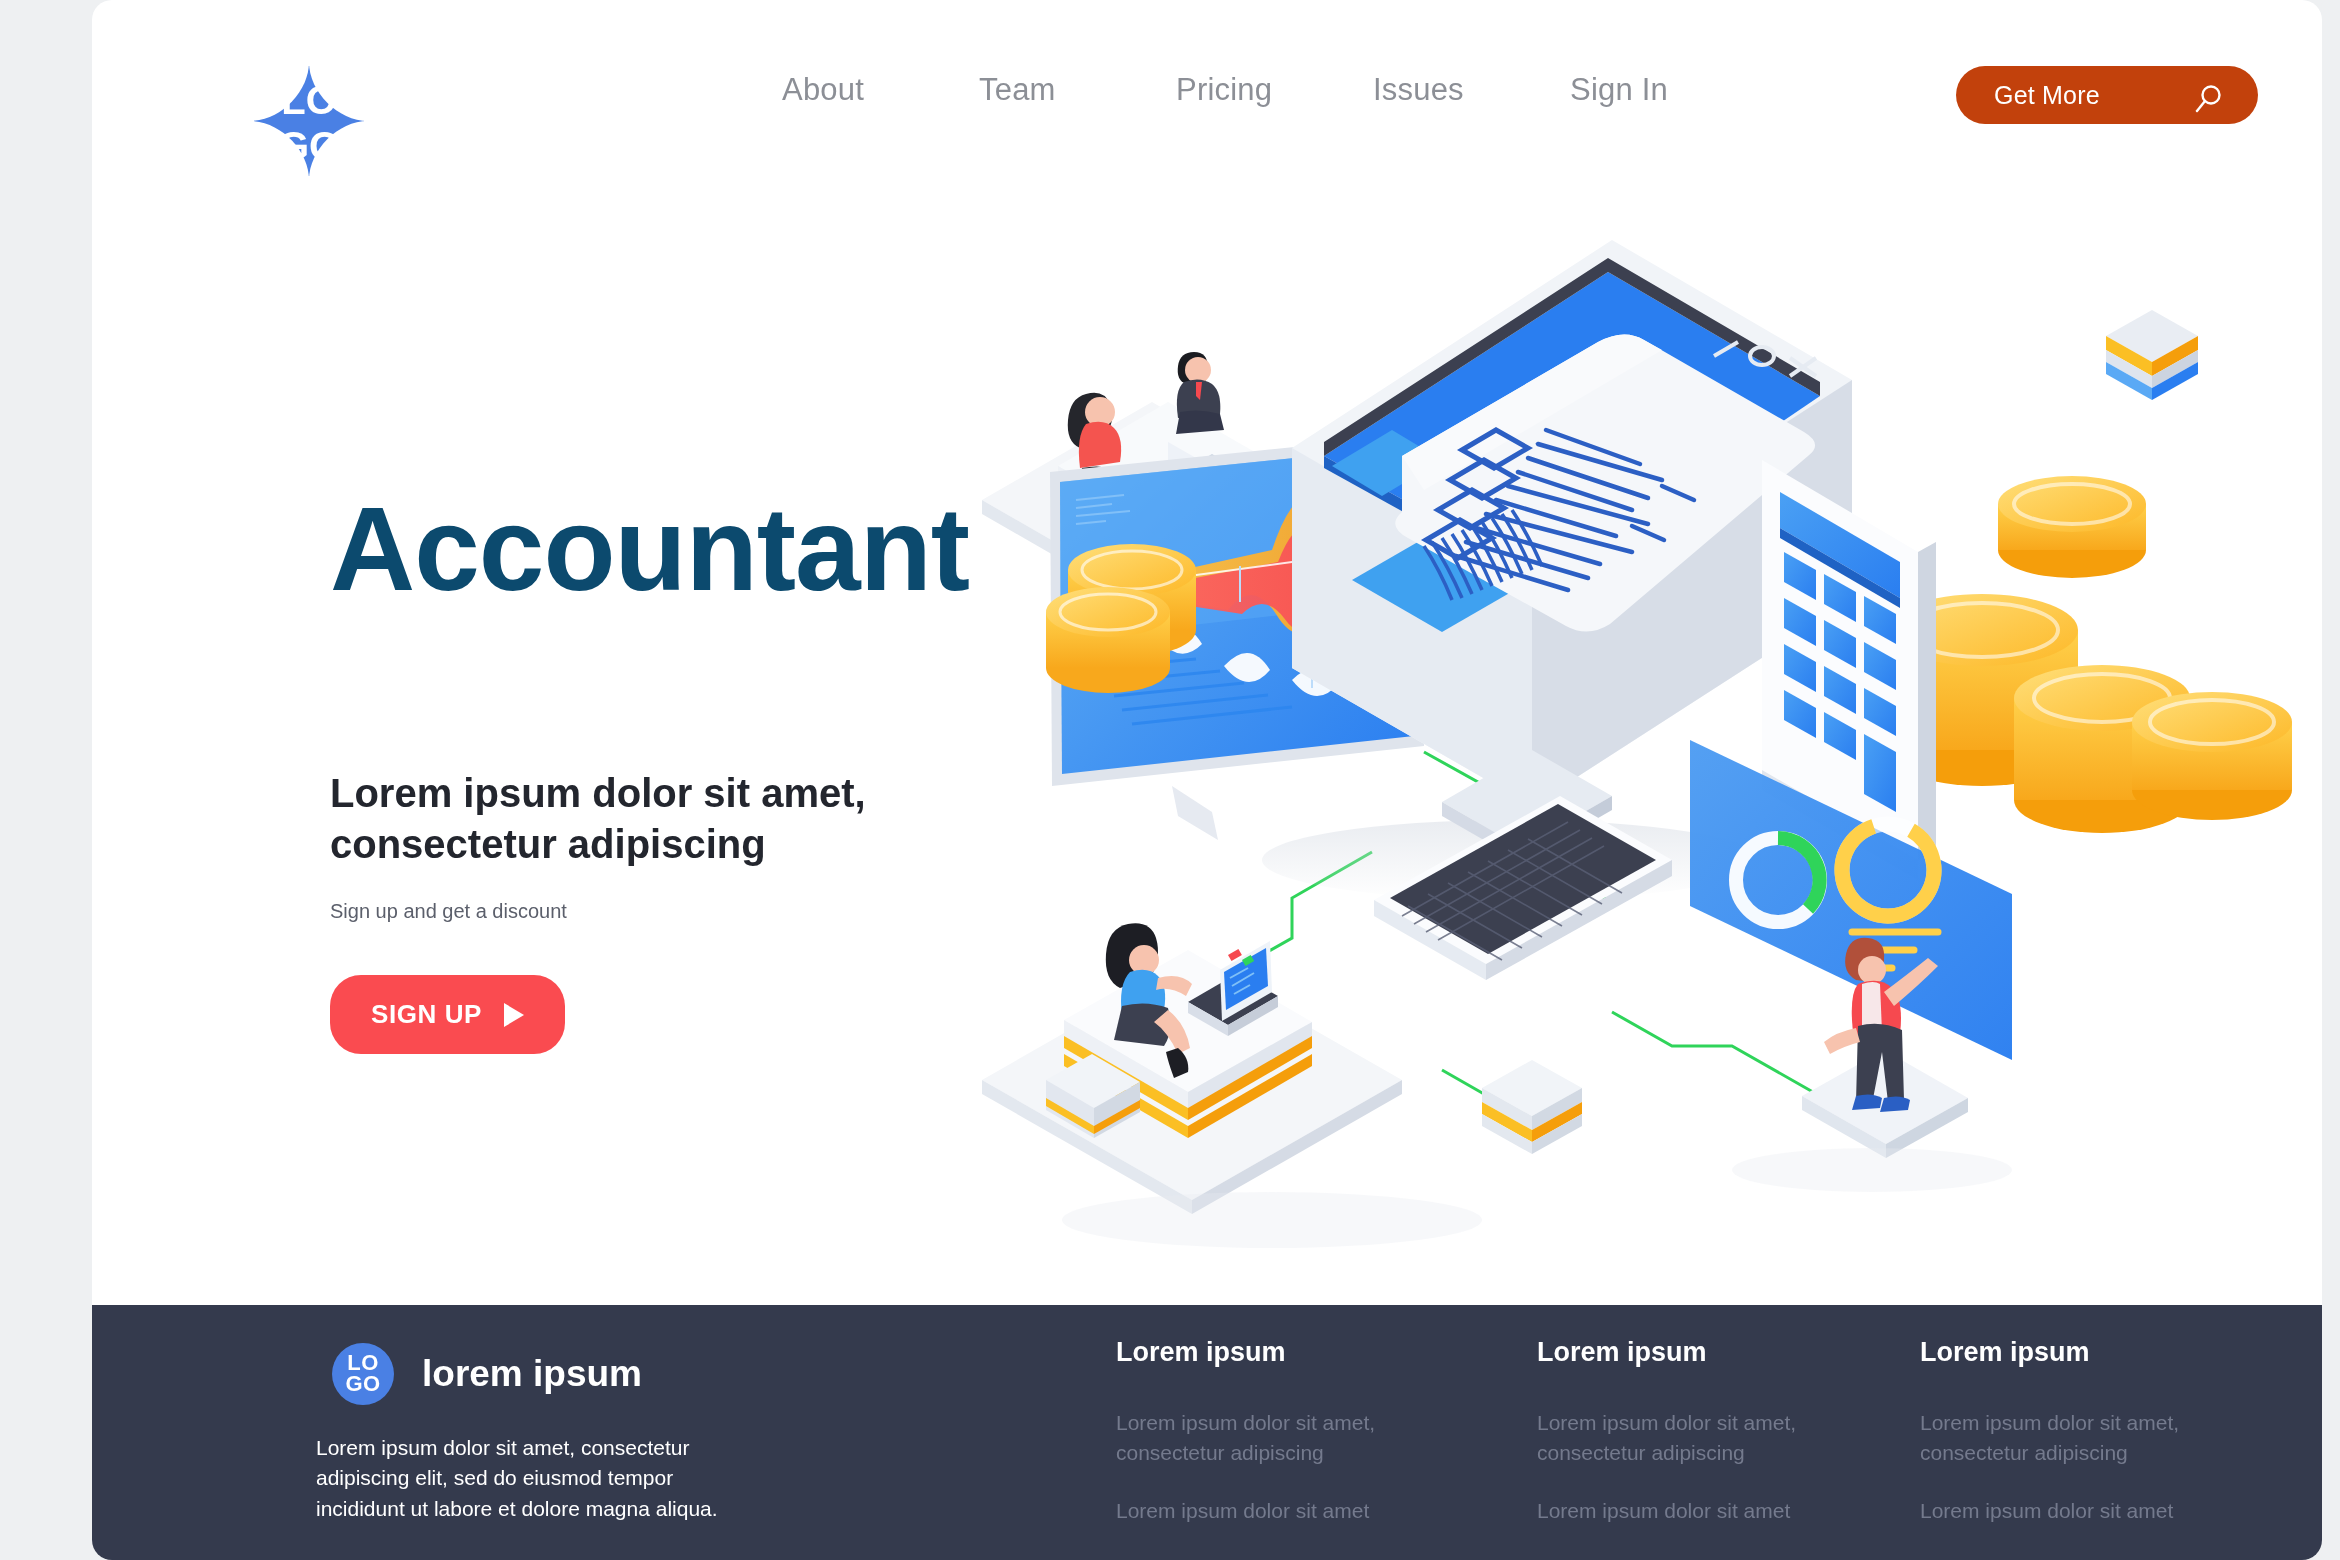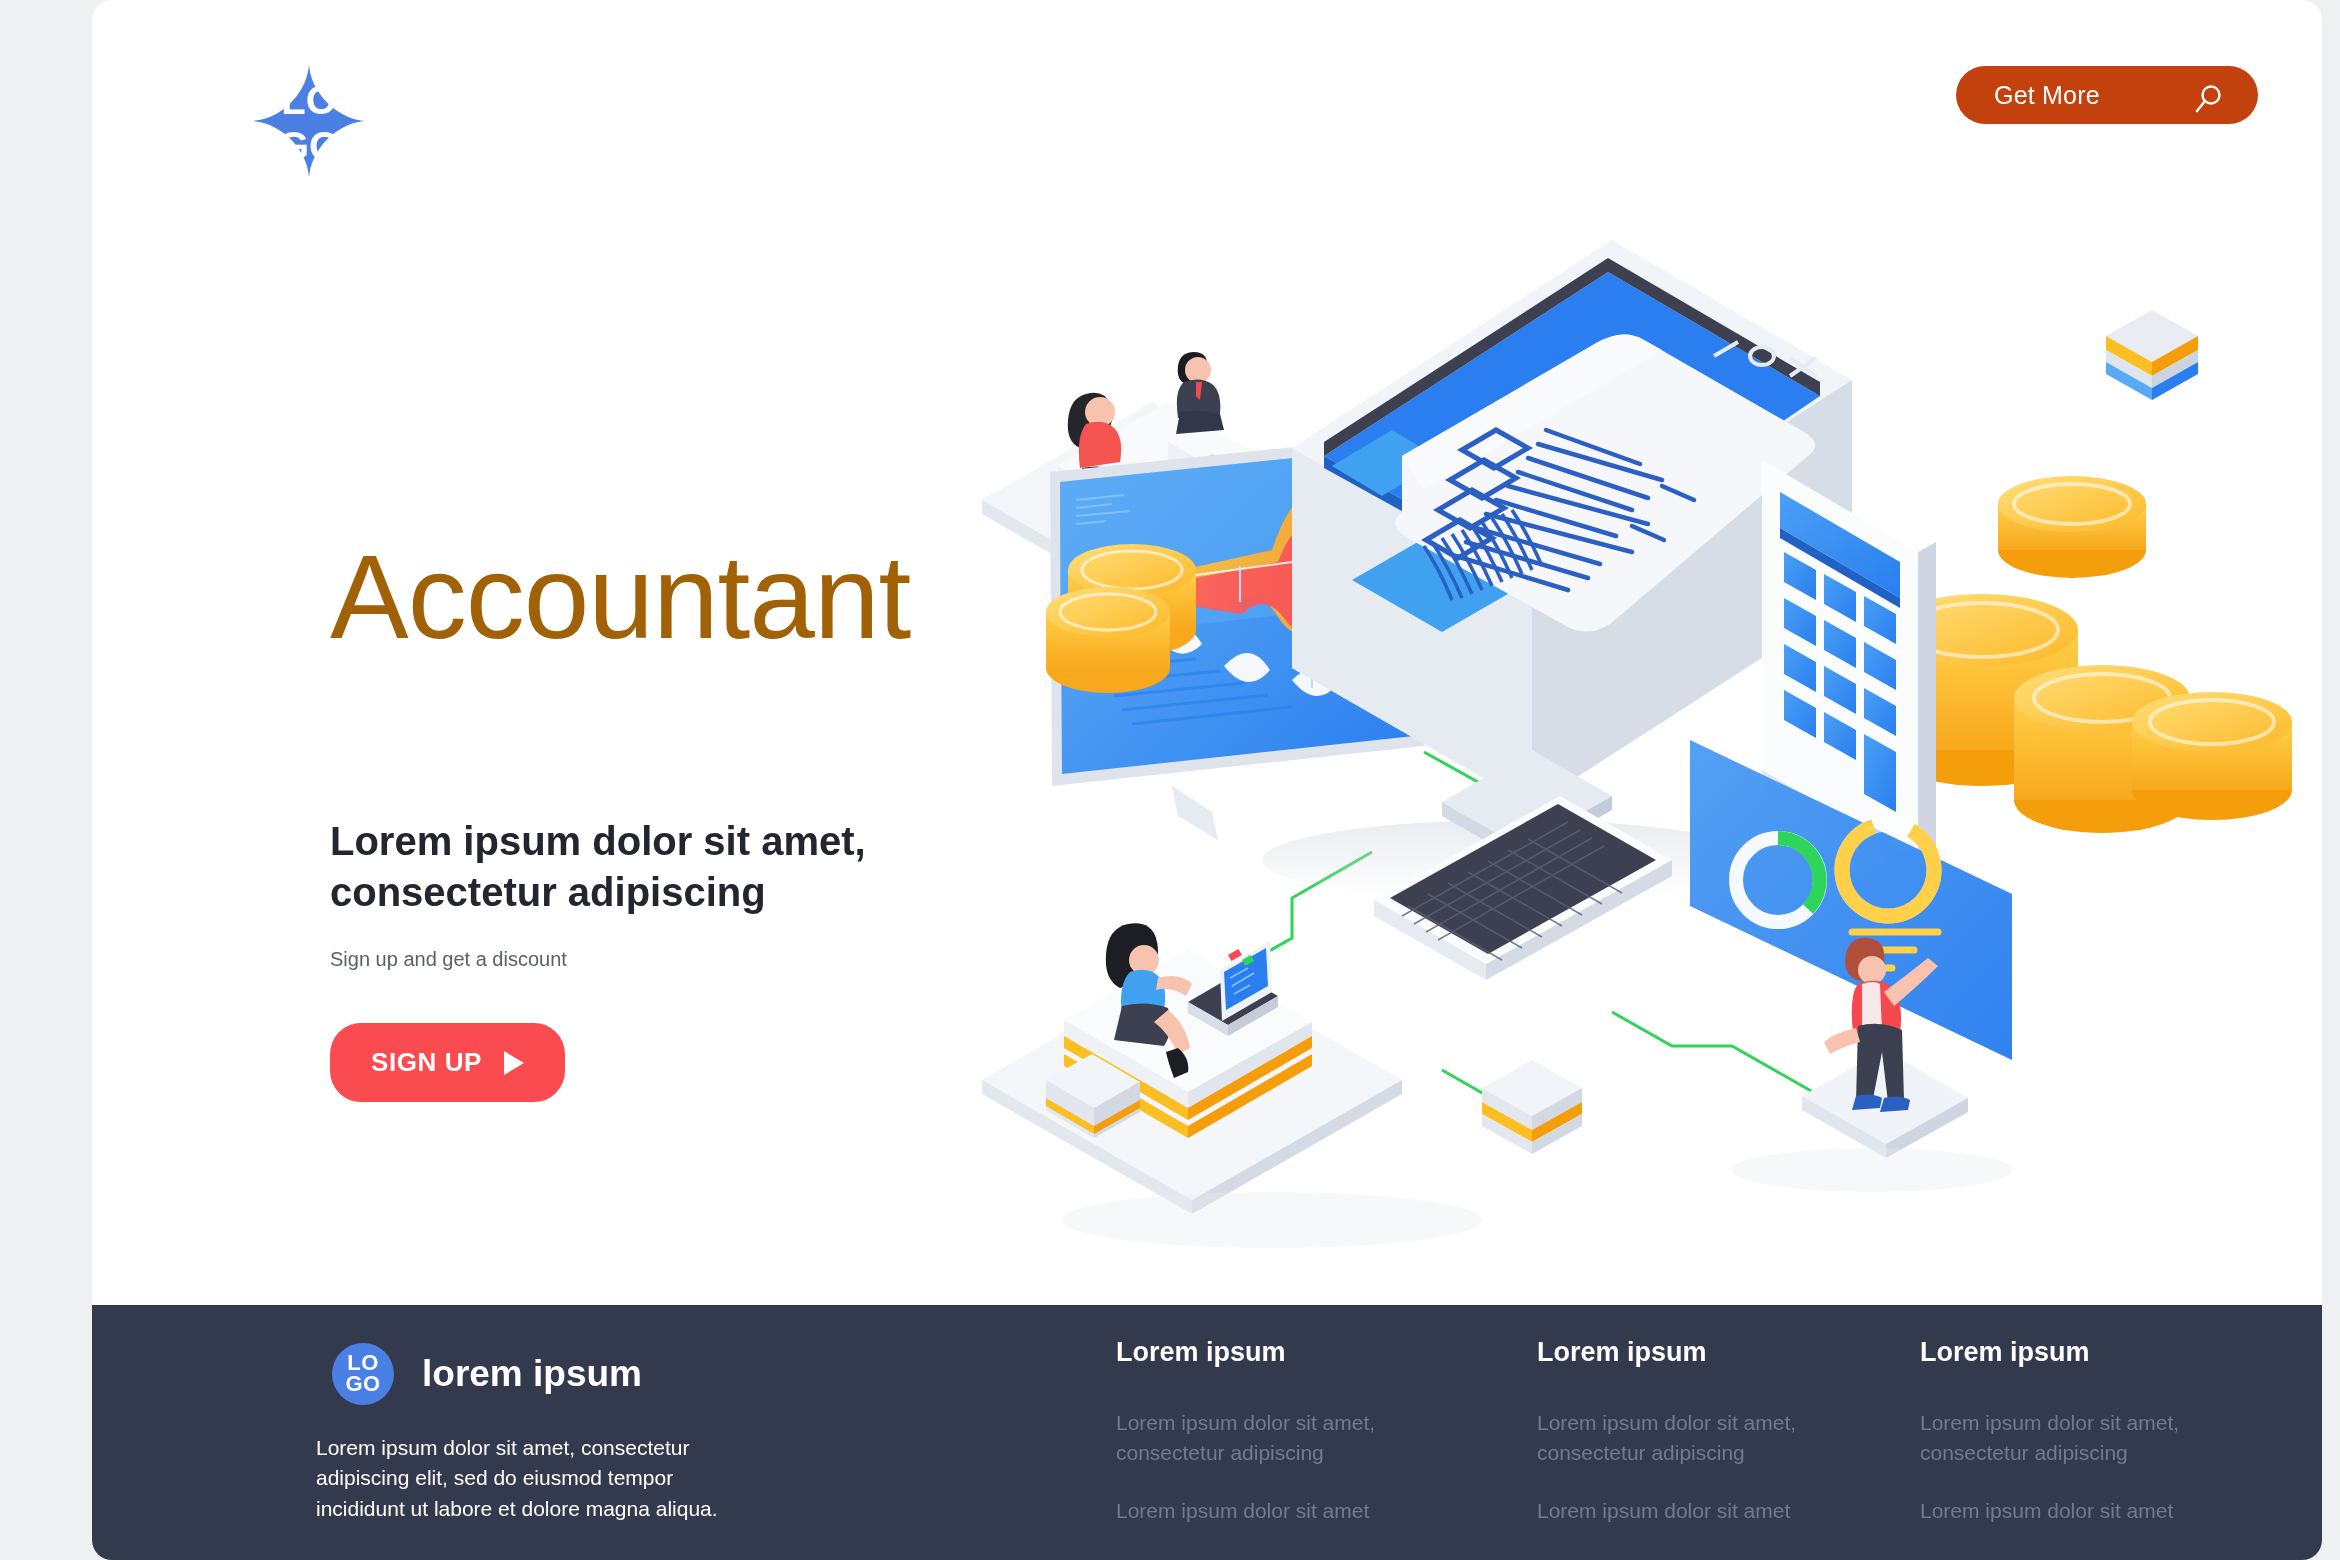--- a/index.html
+++ b/index.html
@@ -24,23 +24,22 @@
     position:absolute; left:1864px; top:66px; width:302px; height:58px;
     background:#c2410c; border-radius:33px; display:flex; align-items:center;
     cursor:pointer;
   }
   .btn-getmore .label { color:#fff; font-size:25px; margin-left:38px; letter-spacing:.2px; }
   .btn-getmore .search { position:absolute; right:34px; top:17px; width:32px; height:32px; }
 
   
   .hero { position:absolute; left:238px; top:490px; width:700px; }
   .hero h1 {
-    font-size:118px; line-height:1.0; color:#a16207; font-weight:400;
+    font-size:118px; line-height:1.0; color:#0c4a6e; font-weight:700;
     letter-spacing:-1px;
-    margin-top:48px;
   }
   .hero .sub {
     margin-top:160px; font-size:40px; line-height:1.28; color:#23262e; font-weight:700;
   }
   .hero .tag { margin-top:30px; font-size:20px; color:#5b5f6b; font-weight:400; }
   .btn-signup {
     margin-top:52px; width:235px; height:79px; background:#fa4b50; border-radius:31px;
     display:flex; align-items:center; justify-content:center; gap:22px; cursor:pointer;
   }
   .btn-signup .label { color:#fff; font-size:26px; font-weight:700; letter-spacing:.6px; }
@@ -95,20 +94,37 @@
         <path d="M59 118 C59 88 30 59 0 59 L0 118 Z" fill="#fff"></path>
         <path d="M59 118 C59 88 88 59 118 59 L118 118 Z" fill="#fff"></path>
         <circle cx="59" cy="59" r="55" fill="none" stroke="#fff" stroke-width="0"></circle>
         <g fill="#fff" font-family="Liberation Sans, sans-serif" font-weight="700">
           <text x="59" y="52" font-size="40" text-anchor="middle">LO</text>
           <text x="59" y="98" font-size="40" text-anchor="middle">GO</text>
         </g>
       </svg>
     </div>
 
+    <div class="nav">
+      <div class="nav-slot">
+        <span class="nav-item">About</span>
+      </div>
+      <div class="nav-slot">
+        <span class="nav-item">Team</span>
+      </div>
+      <div class="nav-slot">
+        <span class="nav-item">Pricing</span>
+      </div>
+      <div class="nav-slot">
+        <span class="nav-item">Issues</span>
+      </div>
+      <div class="nav-slot">
+        <span class="nav-item">Sign In</span>
+      </div>
+    </div>
 
     <div class="btn-getmore">
       <span class="label">Get More</span>
       <span class="search">
         <svg viewBox="0 0 32 32" width="32" height="32">
           <circle cx="19" cy="12" r="8.5" fill="none" stroke="#fff" stroke-width="2.4"></circle>
           <line x1="13" y1="18" x2="5" y2="28" stroke="#fff" stroke-width="2.4" stroke-linecap="round"></line>
         </svg>
       </span>
     </div>

